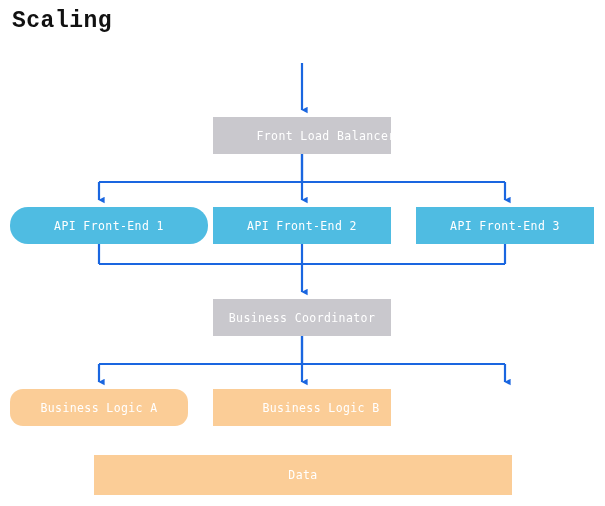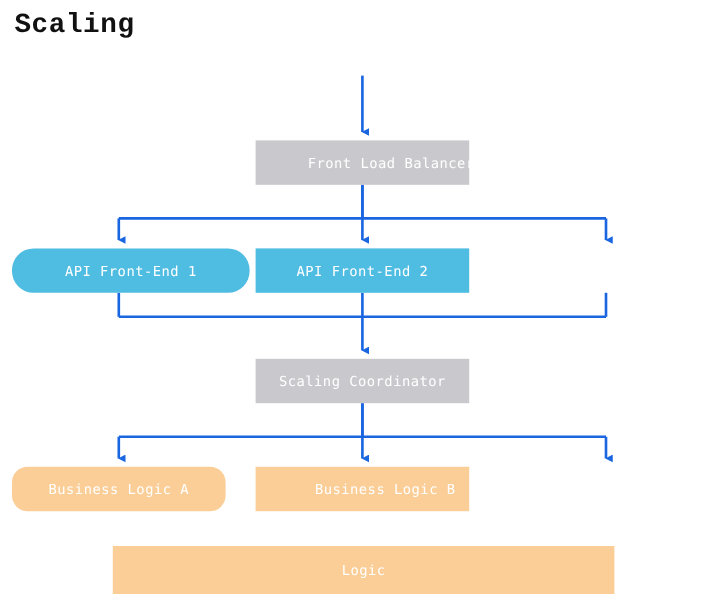--- a/index.html
+++ b/index.html
@@ -98,31 +98,34 @@
     </div>
 
   <div class="node" style="left: 10px; top: 207px; width: 198px; height: 37px; background: rgb(79, 188, 226); color: rgb(255, 255, 255); border-radius: 18px;">
       <span>API Front-End 1</span>
     </div>
 
   <div class="node" style="left: 213px; top: 207px; width: 178px; height: 37px; background: rgb(79, 188, 226); color: rgb(255, 255, 255);">
       <span>API Front-End 2</span>
     </div>
 
+  <div class="node" style="left: 416px; top: 207px; width: 178px; height: 37px; background: rgb(79, 188, 226); color: rgb(255, 255, 255);">
+      <span>API Front-End 3</span>
+    </div>
 
   <div class="node" style="left: 213px; top: 299px; width: 178px; height: 37px; background: rgb(201, 200, 205); color: rgb(255, 255, 255);">
-      <span>Scaling Coordinator</span>
+      <span>Business Coordinator</span>
     </div>
 
   <div class="node" style="left: 10px; top: 389px; width: 178px; height: 37px; background: rgb(251, 205, 151); color: rgb(255, 255, 255); border-radius: 13px;">
       <span>Business Logic A</span>
     </div>
 
   <div class="node" style="left: 213px; top: 389px; width: 178px; height: 37px; background: rgb(251, 205, 151); color: rgb(255, 255, 255); padding-left: 38px;">
       <span>Business Logic B</span>
     </div>
 
 
   <div class="node" style="left: 94px; top: 455px; width: 418px; height: 40px; background: rgb(251, 205, 151); color: rgb(255, 255, 255);">
-      <span>Logic</span>
+      <span>Data</span>
     </div>
 
 </div>
 
 </body></html>

